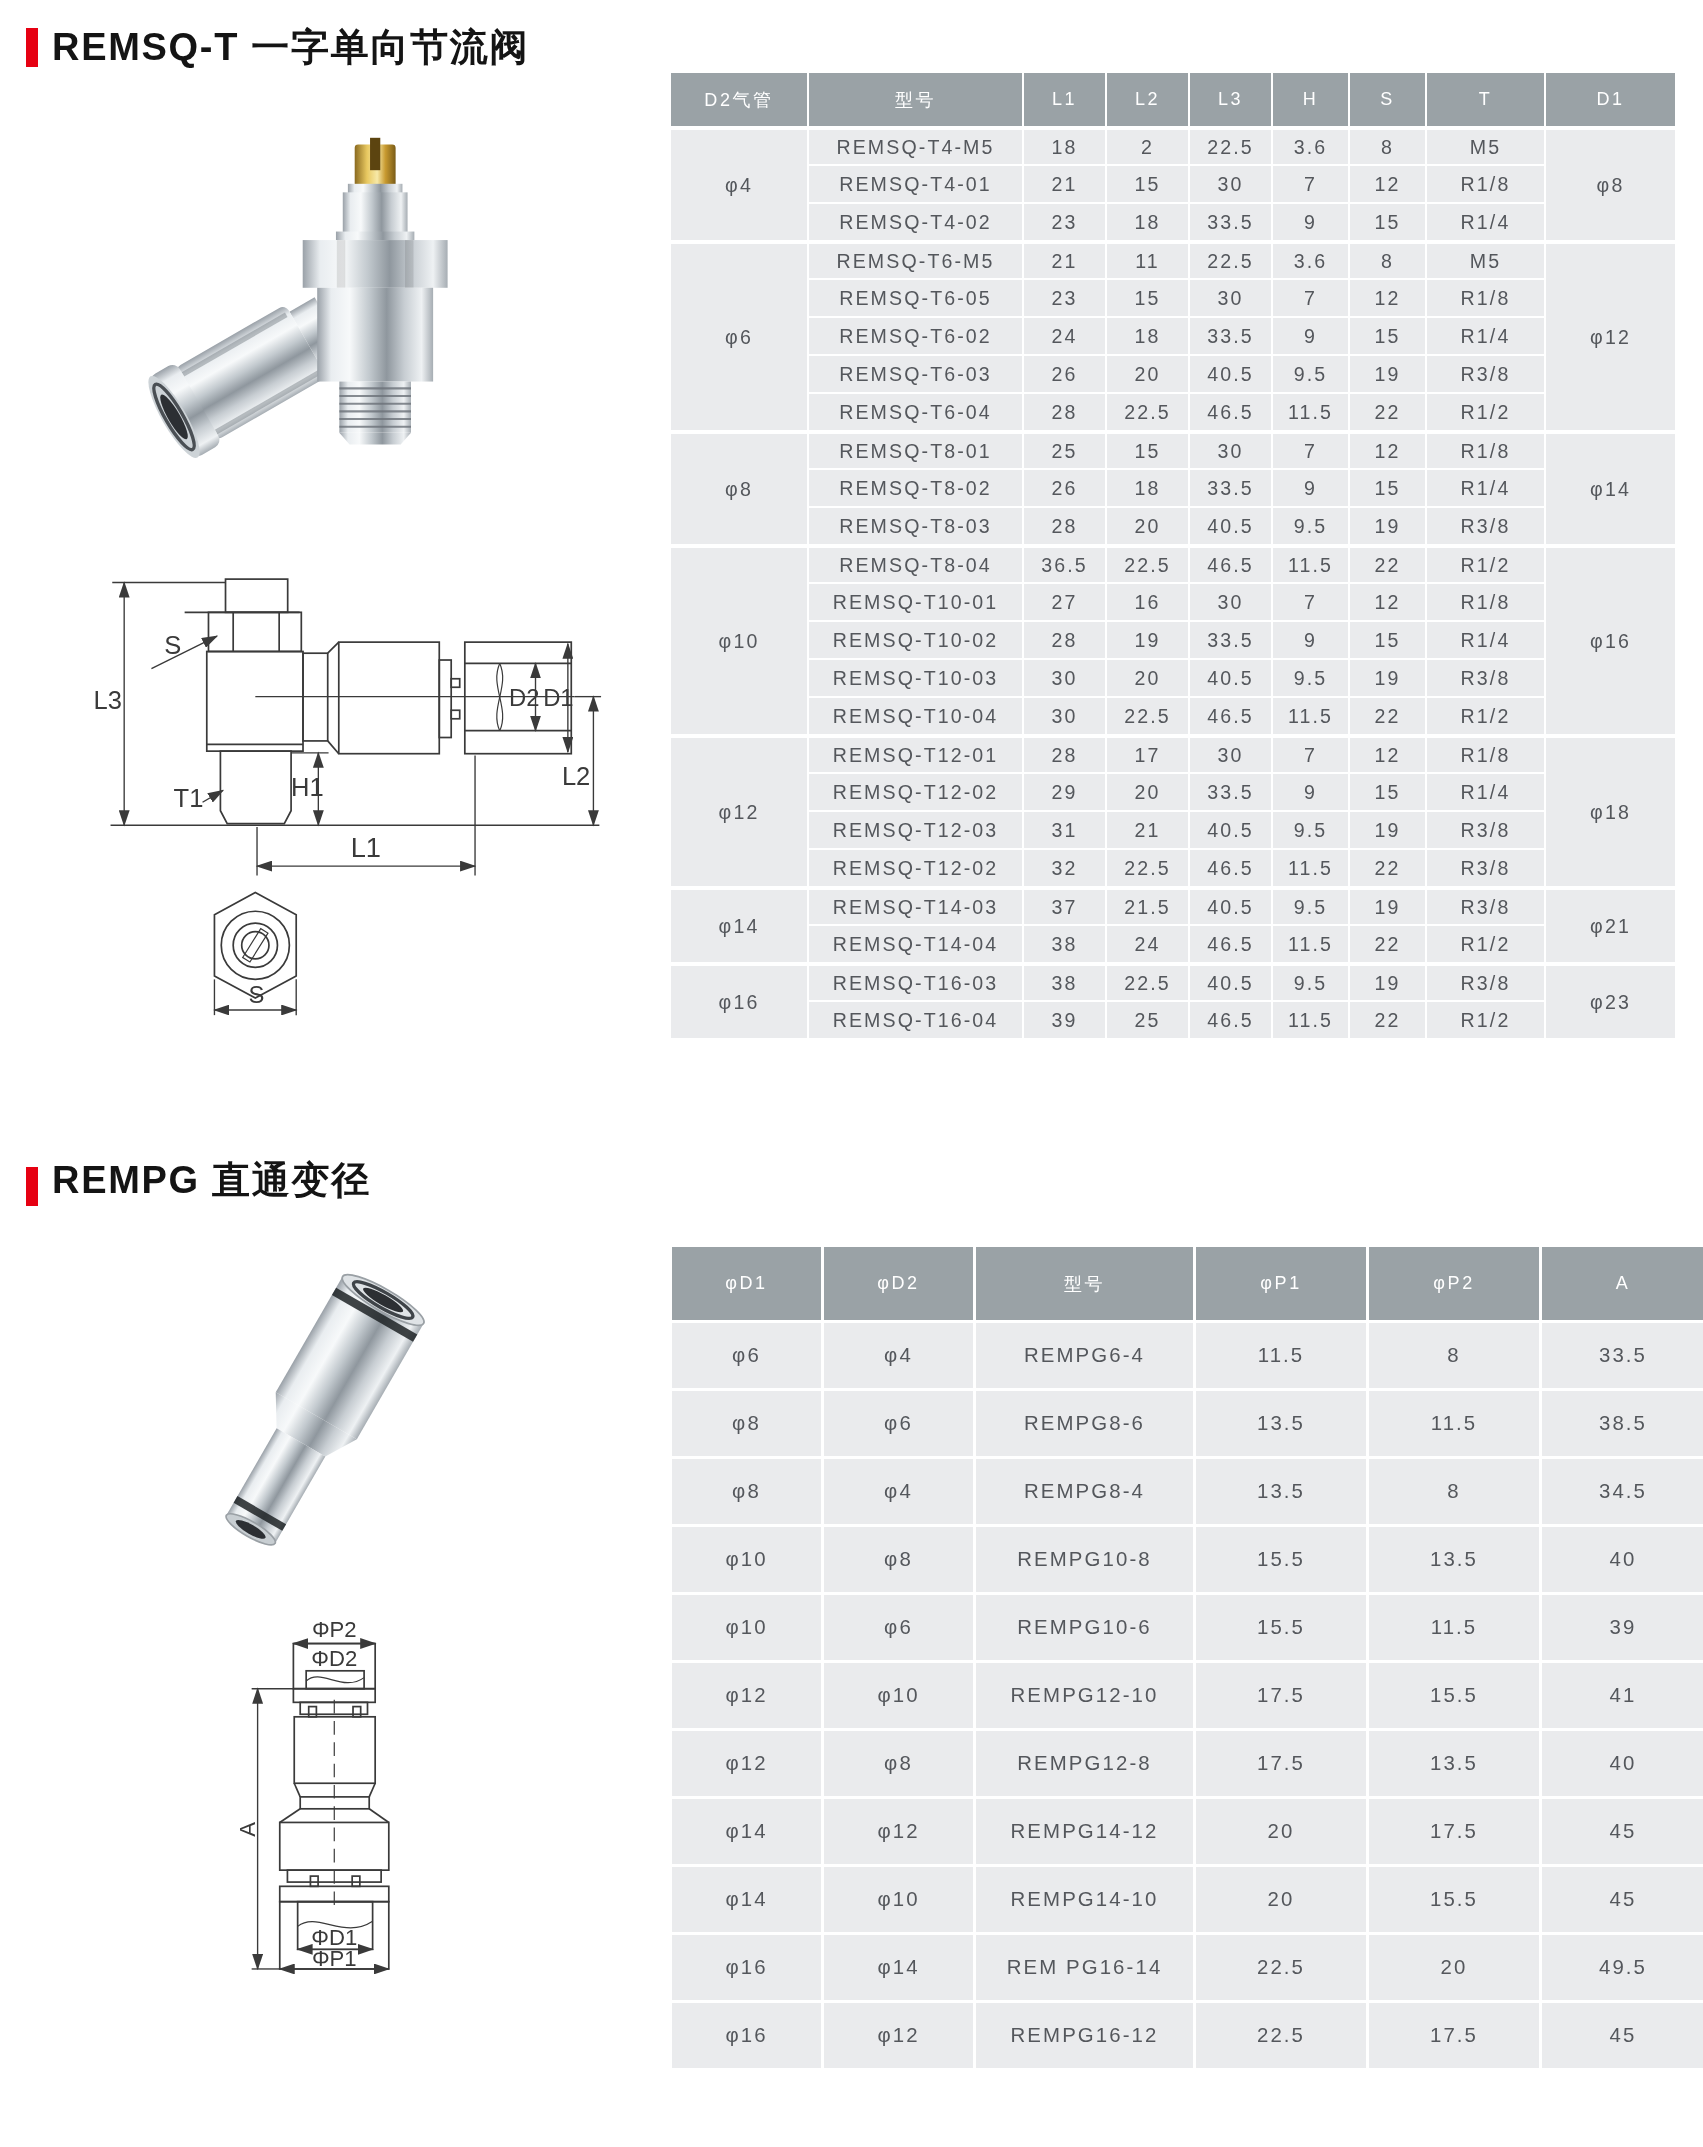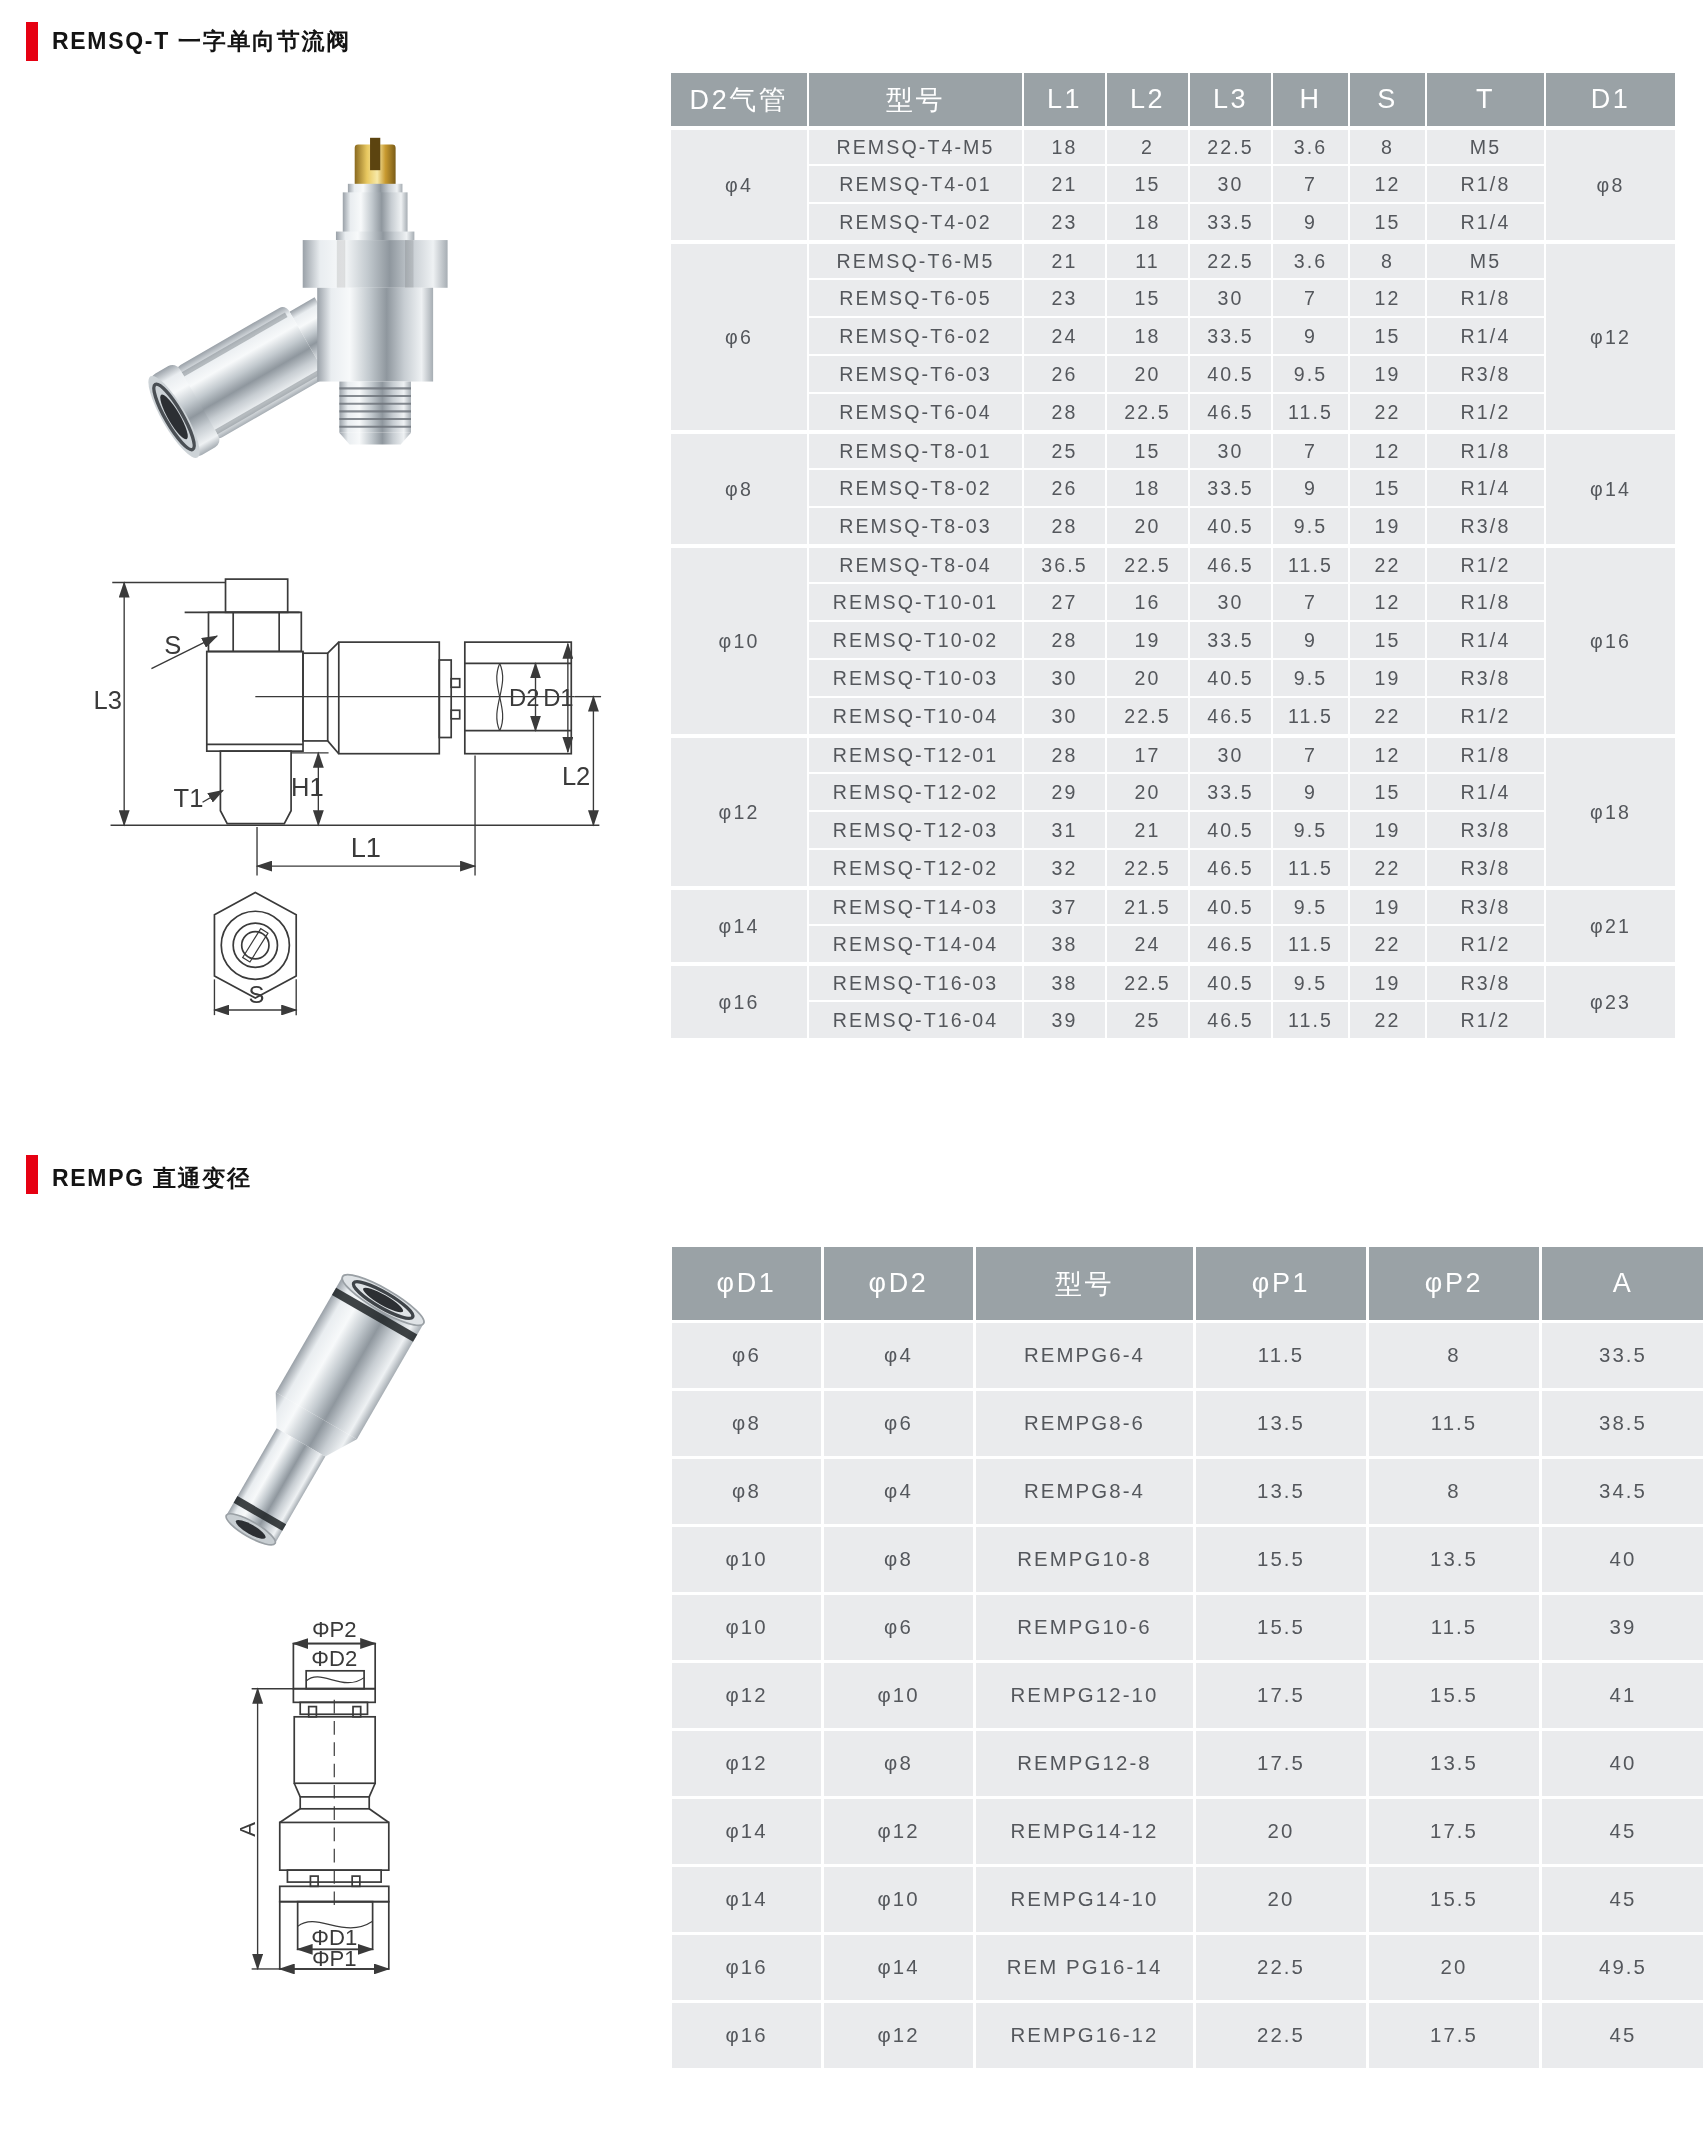--- a/index.html
+++ b/index.html
@@ -11,29 +11,29 @@
     --title-text:#141414;
     --line-color:#3a3a3a;
   }
   *{margin:0;padding:0;box-sizing:border-box;}
   body{background:#fff;font-family:"Liberation Sans","DejaVu Sans",sans-serif;}
   .page{position:relative;width:1704px;height:2147px;background:#fff;overflow:hidden;}
 
   
   .section-title{position:absolute;display:flex;align-items:center;gap:13.6px;}
   .title-bar{width:12.8px;height:39px;background:var(--accent-red);}
-  .title-text{font-size:23px;font-weight:bold;color:var(--title-text);letter-spacing:1.7px;}
+  .title-text{font-size:38px;font-weight:bold;color:var(--title-text);letter-spacing:1.7px;}
 
   
   .tbl-wrap{position:absolute;}
   table{border-collapse:separate;table-layout:fixed;width:100%;}
   table.t1{border-spacing:2.6px;}
   table.t2{border-spacing:3.4px;}
   th{background:var(--table-header-bg);color:var(--header-text);font-weight:normal;
-     font-size:27px;letter-spacing:2.6px;text-align:center;vertical-align:middle;}
+     font-size:18px;letter-spacing:2.6px;text-align:center;vertical-align:middle;}
   table.t1 th{height:53px;}
   table.t2 th{height:73px;}
   td{background:var(--table-row-bg);color:var(--cell-text);text-align:center;vertical-align:middle;
      letter-spacing:2.1px;}
   table.t1 td{height:36px;font-size:19.6px;}
   table.t2 td{height:65px;font-size:20.4px;}
   table.t1 tr.group-start td{border-top:2.6px solid #fff;}
 
   
   .fig{position:absolute;}

